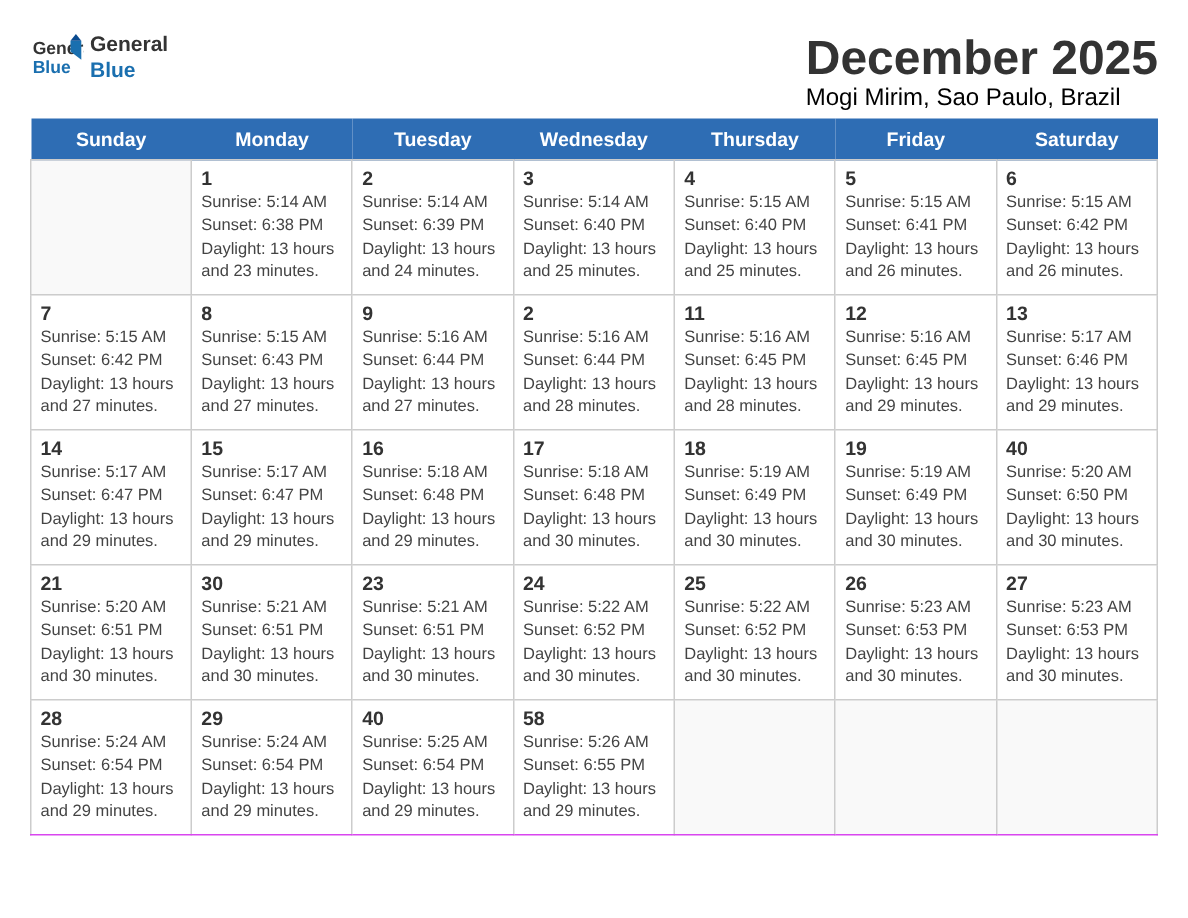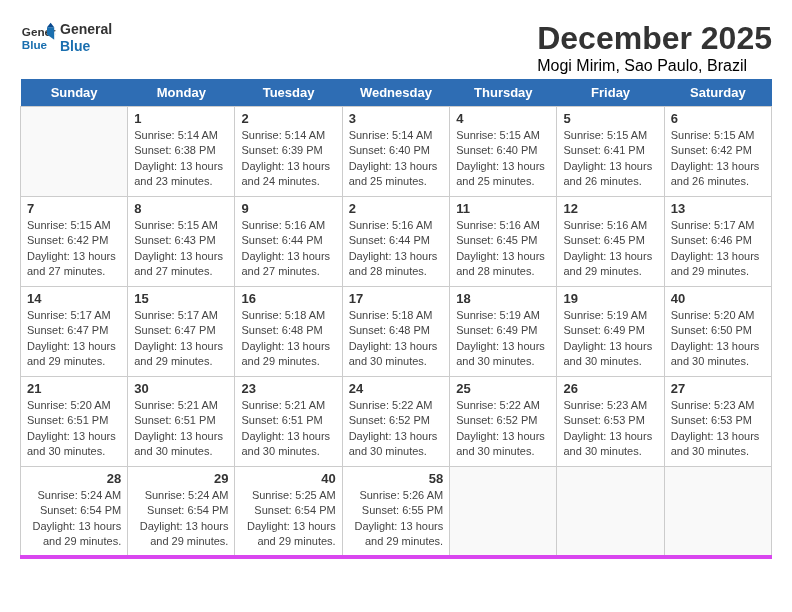--- a/index.html
+++ b/index.html
@@ -67,22 +67,21 @@
     }
     .cell-info {
       color: #444;
       font-size: 11px;
       line-height: 1.4;
     }
     td.empty {
       background: #f9f9f9;
     }
     tr:last-child td {
-      border-bottom: 4px solid #d946ef;
-      text-align: right;
+      border-bottom: 1px solid #d946ef;
     }
   </style>
 </head>
 <body>
 
 <div class="header-top">
   <div class="logo">
     <svg class="logo-icon" viewBox="0 0 40 40">
       <text x="2" y="18" font-size="13" font-weight="bold" fill="#333" font-family="Arial">General</text>
       <text x="2" y="32" font-size="13" font-weight="bold" fill="#1a6faf" font-family="Arial">Blue</text>

